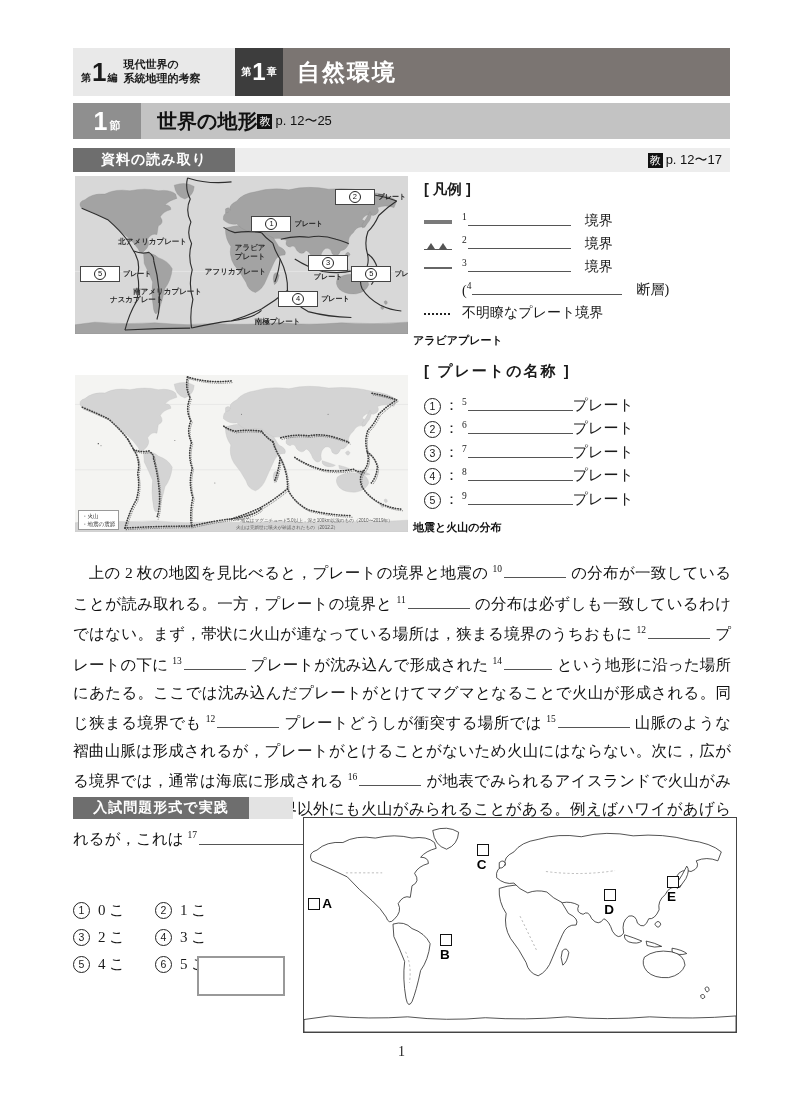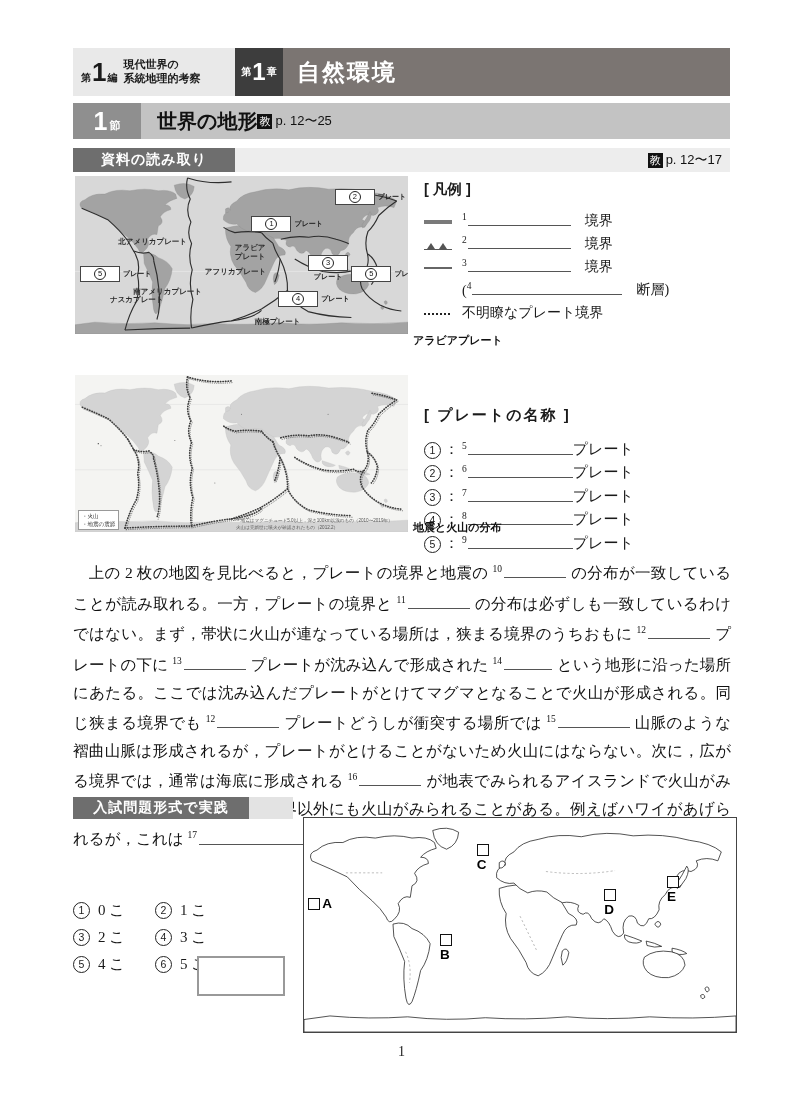--- a/index.html
+++ b/index.html
@@ -63,21 +63,21 @@
   .sym-thin{width:28px;height:1.6px;background:#666;}
   .sym-dotted{width:26px;border-top:2px dotted #222;}
   .teeth{position:relative;width:28px;height:8px;border-bottom:1.5px solid #555;}
   .teeth i{position:absolute;bottom:0;width:0;height:0;border-left:4px solid transparent;border-right:4px solid transparent;border-bottom:6px solid #555;}
   .teeth i.t1{left:3px;} .teeth i.t2{left:15px;}
   .blank{display:inline-block;border-bottom:1px solid #555;height:14px;vertical-align:baseline;}
   sup.bno{font-size:9.5px;font-family:"Liberation Serif",serif;margin-right:1px;}
   .leg-suffix{margin-left:14px;}
 
   
-  .pnames{left:424px;top:362px;width:302px;margin-top:44px;}
+  .pnames{left:424px;top:362px;width:302px;}
   .pn-title{font-size:15px;font-weight:bold;letter-spacing:2px;margin-bottom:10px;}
   .pn-row{display:flex;align-items:flex-end;height:23.5px;font-size:15px;font-family:"Liberation Serif",serif;}
   .circ{display:inline-block;width:15px;height:15px;border:1px solid #222;border-radius:50%;font-size:10.5px;line-height:15px;text-align:center;font-family:"Liberation Sans",sans-serif;flex-shrink:0;}
   .pn-colon{margin:0 3px;}
 
   
   .para{left:73px;top:556px;width:658px;font-family:"Liberation Serif",serif;font-size:15.5px;line-height:27.5px;text-align:justify;color:#111;}
   .para .blank{height:16px;margin:0 1px;}
 
   

